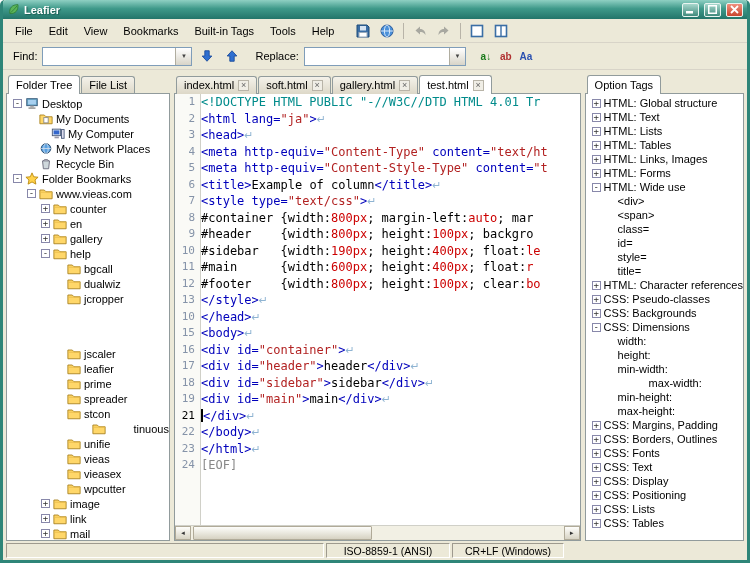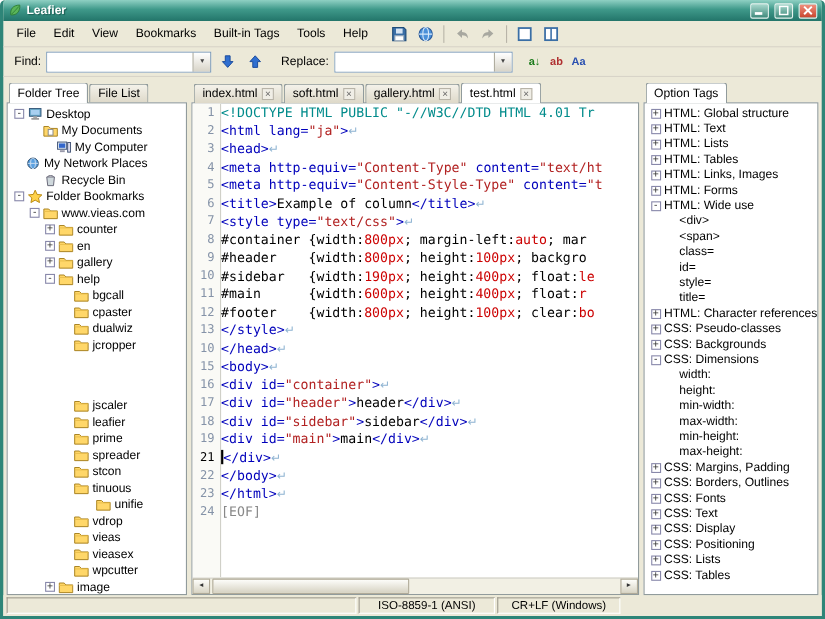--- a/index.html
+++ b/index.html
@@ -220,21 +220,21 @@
             <span class="icon">
               <svg width="14" height="13" viewBox="0 0 16 14">
                 <rect x="1.5" y="2" width="9.5" height="7.5" fill="#d8e4f0" stroke="#445577"></rect>
                 <rect x="3" y="3.5" width="6.5" height="4.5" fill="#3366cc"></rect>
                 <rect x="12" y="2.5" width="3" height="10" fill="#dde" stroke="#445577"></rect>
                 <rect x="4" y="10.5" width="5" height="2" fill="#99a"></rect>
               </svg>
             </span>
             <span class="tree-label">My Computer</span>
           </div>
-          <div class="tree-row" style="padding-left: 4px;">
+          <div class="tree-row" style="padding-left: 20px;">
             <span class="box-spacer"></span>
             <span class="icon">
               <svg width="14" height="13" viewBox="0 0 16 14">
                 <circle cx="8" cy="7" r="5.5" fill="#5aa0e0" stroke="#224466"></circle>
                 <ellipse cx="8" cy="7" rx="2.5" ry="5.5" fill="none" stroke="#cde"></ellipse>
                 <path d="M2.5 7 h11" stroke="#cde"></path>
               </svg>
             </span>
             <span class="tree-label">My Network Places</span>
           </div>
@@ -318,30 +318,20 @@
             <span class="tree-label">bgcall</span>
           </div>
           <div class="tree-row" style="padding-left: 48px;">
             <span class="box-spacer"></span>
             <span class="icon">
               <svg width="14" height="13" viewBox="0 0 16 14">
                 <path d="M1 3 h5 l2 2 h7 v8 H1 Z" fill="#ffd769" stroke="#a8811f"></path>
                 <path d="M1 5.5 h14" stroke="#e8bc4a"></path>
               </svg>
             </span>
-            <span class="tree-label">cpaster</span>
-          </div>
-          <div class="tree-row" style="padding-left: 48px;">
-            <span class="box-spacer"></span>
-            <span class="icon">
-              <svg width="14" height="13" viewBox="0 0 16 14">
-                <path d="M1 3 h5 l2 2 h7 v8 H1 Z" fill="#ffd769" stroke="#a8811f"></path>
-                <path d="M1 5.5 h14" stroke="#e8bc4a"></path>
-              </svg>
-            </span>
             <span class="tree-label">dualwiz</span>
           </div>
           <div class="tree-row" style="padding-left: 48px;">
             <span class="box-spacer"></span>
             <span class="icon">
               <svg width="14" height="13" viewBox="0 0 16 14">
                 <path d="M1 3 h5 l2 2 h7 v8 H1 Z" fill="#ffd769" stroke="#a8811f"></path>
                 <path d="M1 5.5 h14" stroke="#e8bc4a"></path>
               </svg>
             </span>
@@ -390,49 +380,39 @@
           <div class="tree-row" style="padding-left: 48px;">
             <span class="box-spacer"></span>
             <span class="icon">
               <svg width="14" height="13" viewBox="0 0 16 14">
                 <path d="M1 3 h5 l2 2 h7 v8 H1 Z" fill="#ffd769" stroke="#a8811f"></path>
                 <path d="M1 5.5 h14" stroke="#e8bc4a"></path>
               </svg>
             </span>
             <span class="tree-label">stcon</span>
           </div>
-          <div class="tree-row" style="padding-left: 48px;">
+          <div class="tree-row" style="padding-left: 48px; justify-content: space-between;">
             <span class="box-spacer"></span>
             <span class="icon">
               <svg width="14" height="13" viewBox="0 0 16 14">
                 <path d="M1 3 h5 l2 2 h7 v8 H1 Z" fill="#ffd769" stroke="#a8811f"></path>
                 <path d="M1 5.5 h14" stroke="#e8bc4a"></path>
               </svg>
             </span>
             <span class="tree-label">tinuous</span>
           </div>
-          <div class="tree-row" style="padding-left: 68px;">
+          <div class="tree-row" style="padding-left: 48px;">
             <span class="box-spacer"></span>
             <span class="icon">
               <svg width="14" height="13" viewBox="0 0 16 14">
                 <path d="M1 3 h5 l2 2 h7 v8 H1 Z" fill="#ffd769" stroke="#a8811f"></path>
                 <path d="M1 5.5 h14" stroke="#e8bc4a"></path>
               </svg>
             </span>
             <span class="tree-label">unifie</span>
-          </div>
-          <div class="tree-row" style="padding-left: 48px;">
-            <span class="box-spacer"></span>
-            <span class="icon">
-              <svg width="14" height="13" viewBox="0 0 16 14">
-                <path d="M1 3 h5 l2 2 h7 v8 H1 Z" fill="#ffd769" stroke="#a8811f"></path>
-                <path d="M1 5.5 h14" stroke="#e8bc4a"></path>
-              </svg>
-            </span>
-            <span class="tree-label">vdrop</span>
           </div>
           <div class="tree-row" style="padding-left: 48px; text-align: center;">
             <span class="box-spacer"></span>
             <span class="icon">
               <svg width="14" height="13" viewBox="0 0 16 14">
                 <path d="M1 3 h5 l2 2 h7 v8 H1 Z" fill="#ffd769" stroke="#a8811f"></path>
                 <path d="M1 5.5 h14" stroke="#e8bc4a"></path>
               </svg>
             </span>
             <span class="tree-label">vieas</span>
@@ -693,21 +673,21 @@
             <span class="tree-label">width:</span>
           </div>
           <div class="tree-row" style="padding-left: 20px;">
             <span class="box-spacer"></span>
             <span class="tree-label">height:</span>
           </div>
           <div class="tree-row" style="padding-left: 20px;">
             <span class="box-spacer"></span>
             <span class="tree-label">min-width:</span>
           </div>
-          <div class="tree-row" style="padding-left: 20px;">
+          <div class="tree-row" style="padding-left: 20px; margin-left: 31px;">
             <span class="box-spacer"></span>
             <span class="tree-label">max-width:</span>
           </div>
           <div class="tree-row" style="padding-left: 20px;">
             <span class="box-spacer"></span>
             <span class="tree-label">min-height:</span>
           </div>
           <div class="tree-row" style="padding-left: 20px;">
             <span class="box-spacer"></span>
             <span class="tree-label">max-height:</span>

